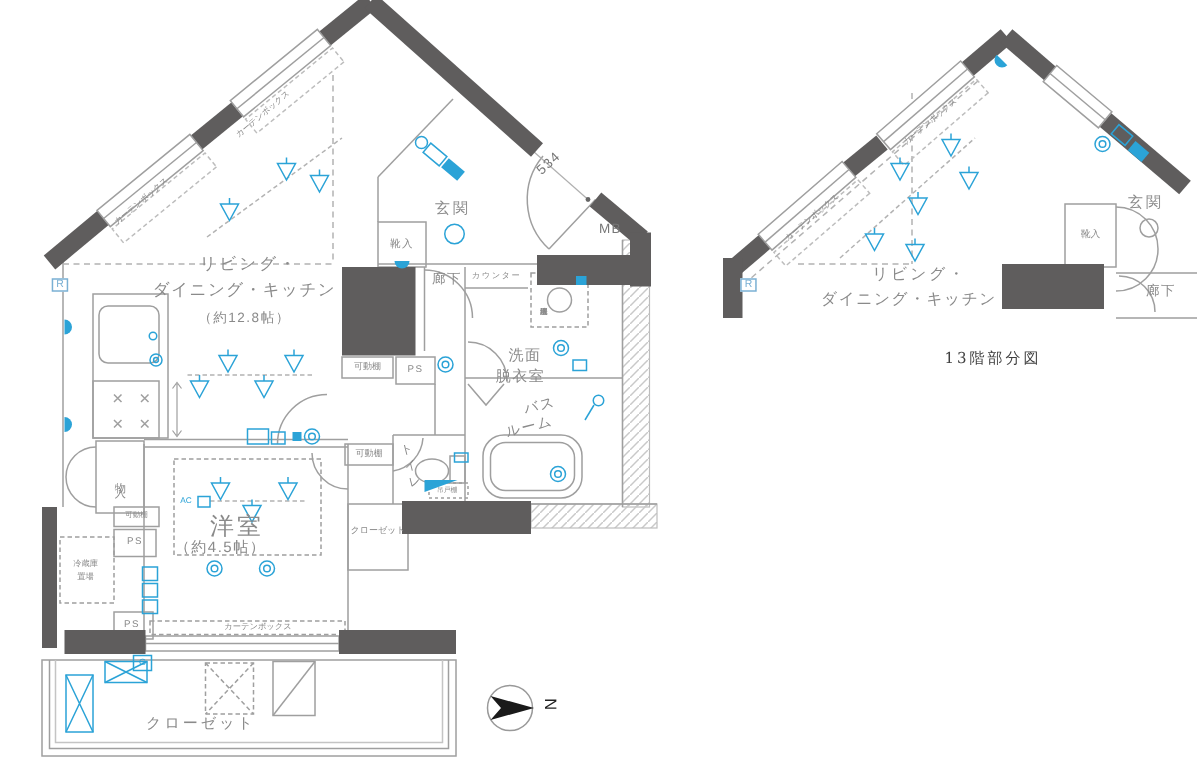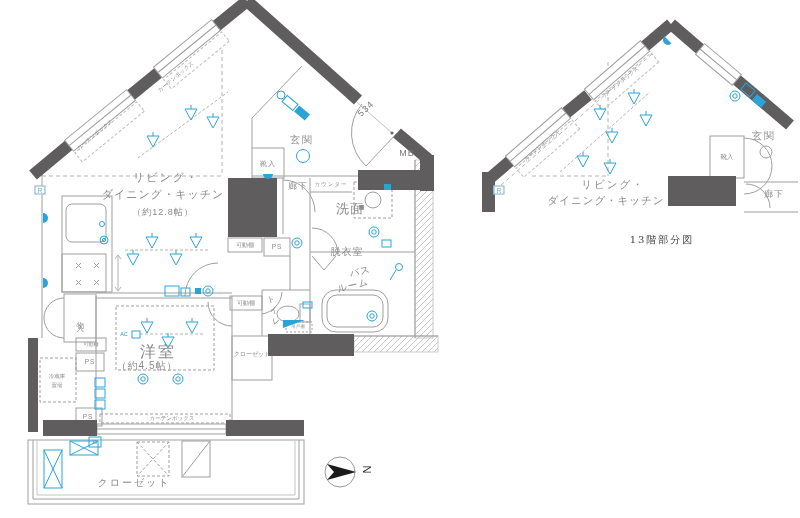--- a/index.html
+++ b/index.html
@@ -1,21 +1,21 @@
 <!DOCTYPE html>
 <html><head>
 <meta charset="utf-8">
 <style>
   html,body{margin:0;padding:0;background:#fff;}
   .canvas{position:relative;width:800px;height:518px;background:#fff;overflow:hidden;
           font-family:"Liberation Sans",sans-serif;}
   .canvas svg{position:absolute;left:0;top:0;}
   .lbl{position:absolute;color:#8a8a8a;white-space:nowrap;line-height:1;
        transform:translate(-50%,-50%);letter-spacing:1px;}
-  .big{letter-spacing:2px;}
+  .big{letter-spacing:2px;font-family:Liberation Serif, serif;}
   .v{writing-mode:vertical-rl;letter-spacing:2px;}
   .blue{color:#2ba3d7;}
   .dim{color:#777;}
   .cap{font-family:"DejaVu Serif","Liberation Serif",serif;color:#3f3f3f;letter-spacing:2px;}
   .rbox{border:1px solid #7ab0d4;color:#7ab0d4;padding:0 2px;background:#fff;}
 </style>
 </head>
 <body>
 
 <div class="canvas">
@@ -267,21 +267,21 @@
 </svg>
 
 <div class="lbl big" style="left:166px;top:177px;font-size:11px">リビング・</div>
 <div class="lbl" style="left:163px;top:194px;font-size:11px">ダイニング・キッチン</div>
 <div class="lbl" style="left:163px;top:212px;font-size:9px">（約12.8帖）</div>
 <div class="lbl big" style="left:302px;top:140px;font-size:10px">玄関</div>
 <div class="lbl" style="left:268px;top:163px;font-size:7px">靴入</div>
 <div class="lbl" style="left:407px;top:153px;font-size:9px;color:#777">MB</div>
 <div class="lbl" style="left:298px;top:186px;font-size:9px">廊下</div>
 <div class="lbl" style="left:331px;top:185px;font-size:5.5px">カウンター</div>
-<div class="lbl" style="left:350px;top:208px;font-size:13px">洗面</div>
+<div class="lbl" style="left:350px;top:238px;font-size:10px">洗面</div>
 <div class="lbl" style="left:347px;top:252px;font-size:10px">脱衣室</div>
 <div class="lbl v" style="left:361px;top:200px;font-size:5px;letter-spacing:0">洗濯機置場</div>
 <div class="lbl" style="left:360px;top:271px;font-size:9.5px;transform:translate(-50%,-50%) rotate(-14deg)">バス</div>
 <div class="lbl" style="left:353px;top:285px;font-size:9.5px;transform:translate(-50%,-50%) rotate(-14deg)">ルーム</div>
 <div class="lbl v" style="left:272px;top:307px;font-size:8px;transform:translate(-50%,-50%) rotate(-14deg)">トイレ</div>
 <div class="lbl" style="left:298px;top:327px;font-size:4.5px;letter-spacing:0">吊戸棚</div>
 <div class="lbl" style="left:245px;top:245px;font-size:6px;letter-spacing:0">可動棚</div>
 <div class="lbl" style="left:277px;top:247px;font-size:6.5px">PS</div>
 <div class="lbl" style="left:246px;top:303px;font-size:6px;letter-spacing:0">可動棚</div>
 <div class="lbl" style="left:252px;top:354px;font-size:6px;letter-spacing:0">クローゼット</div>

